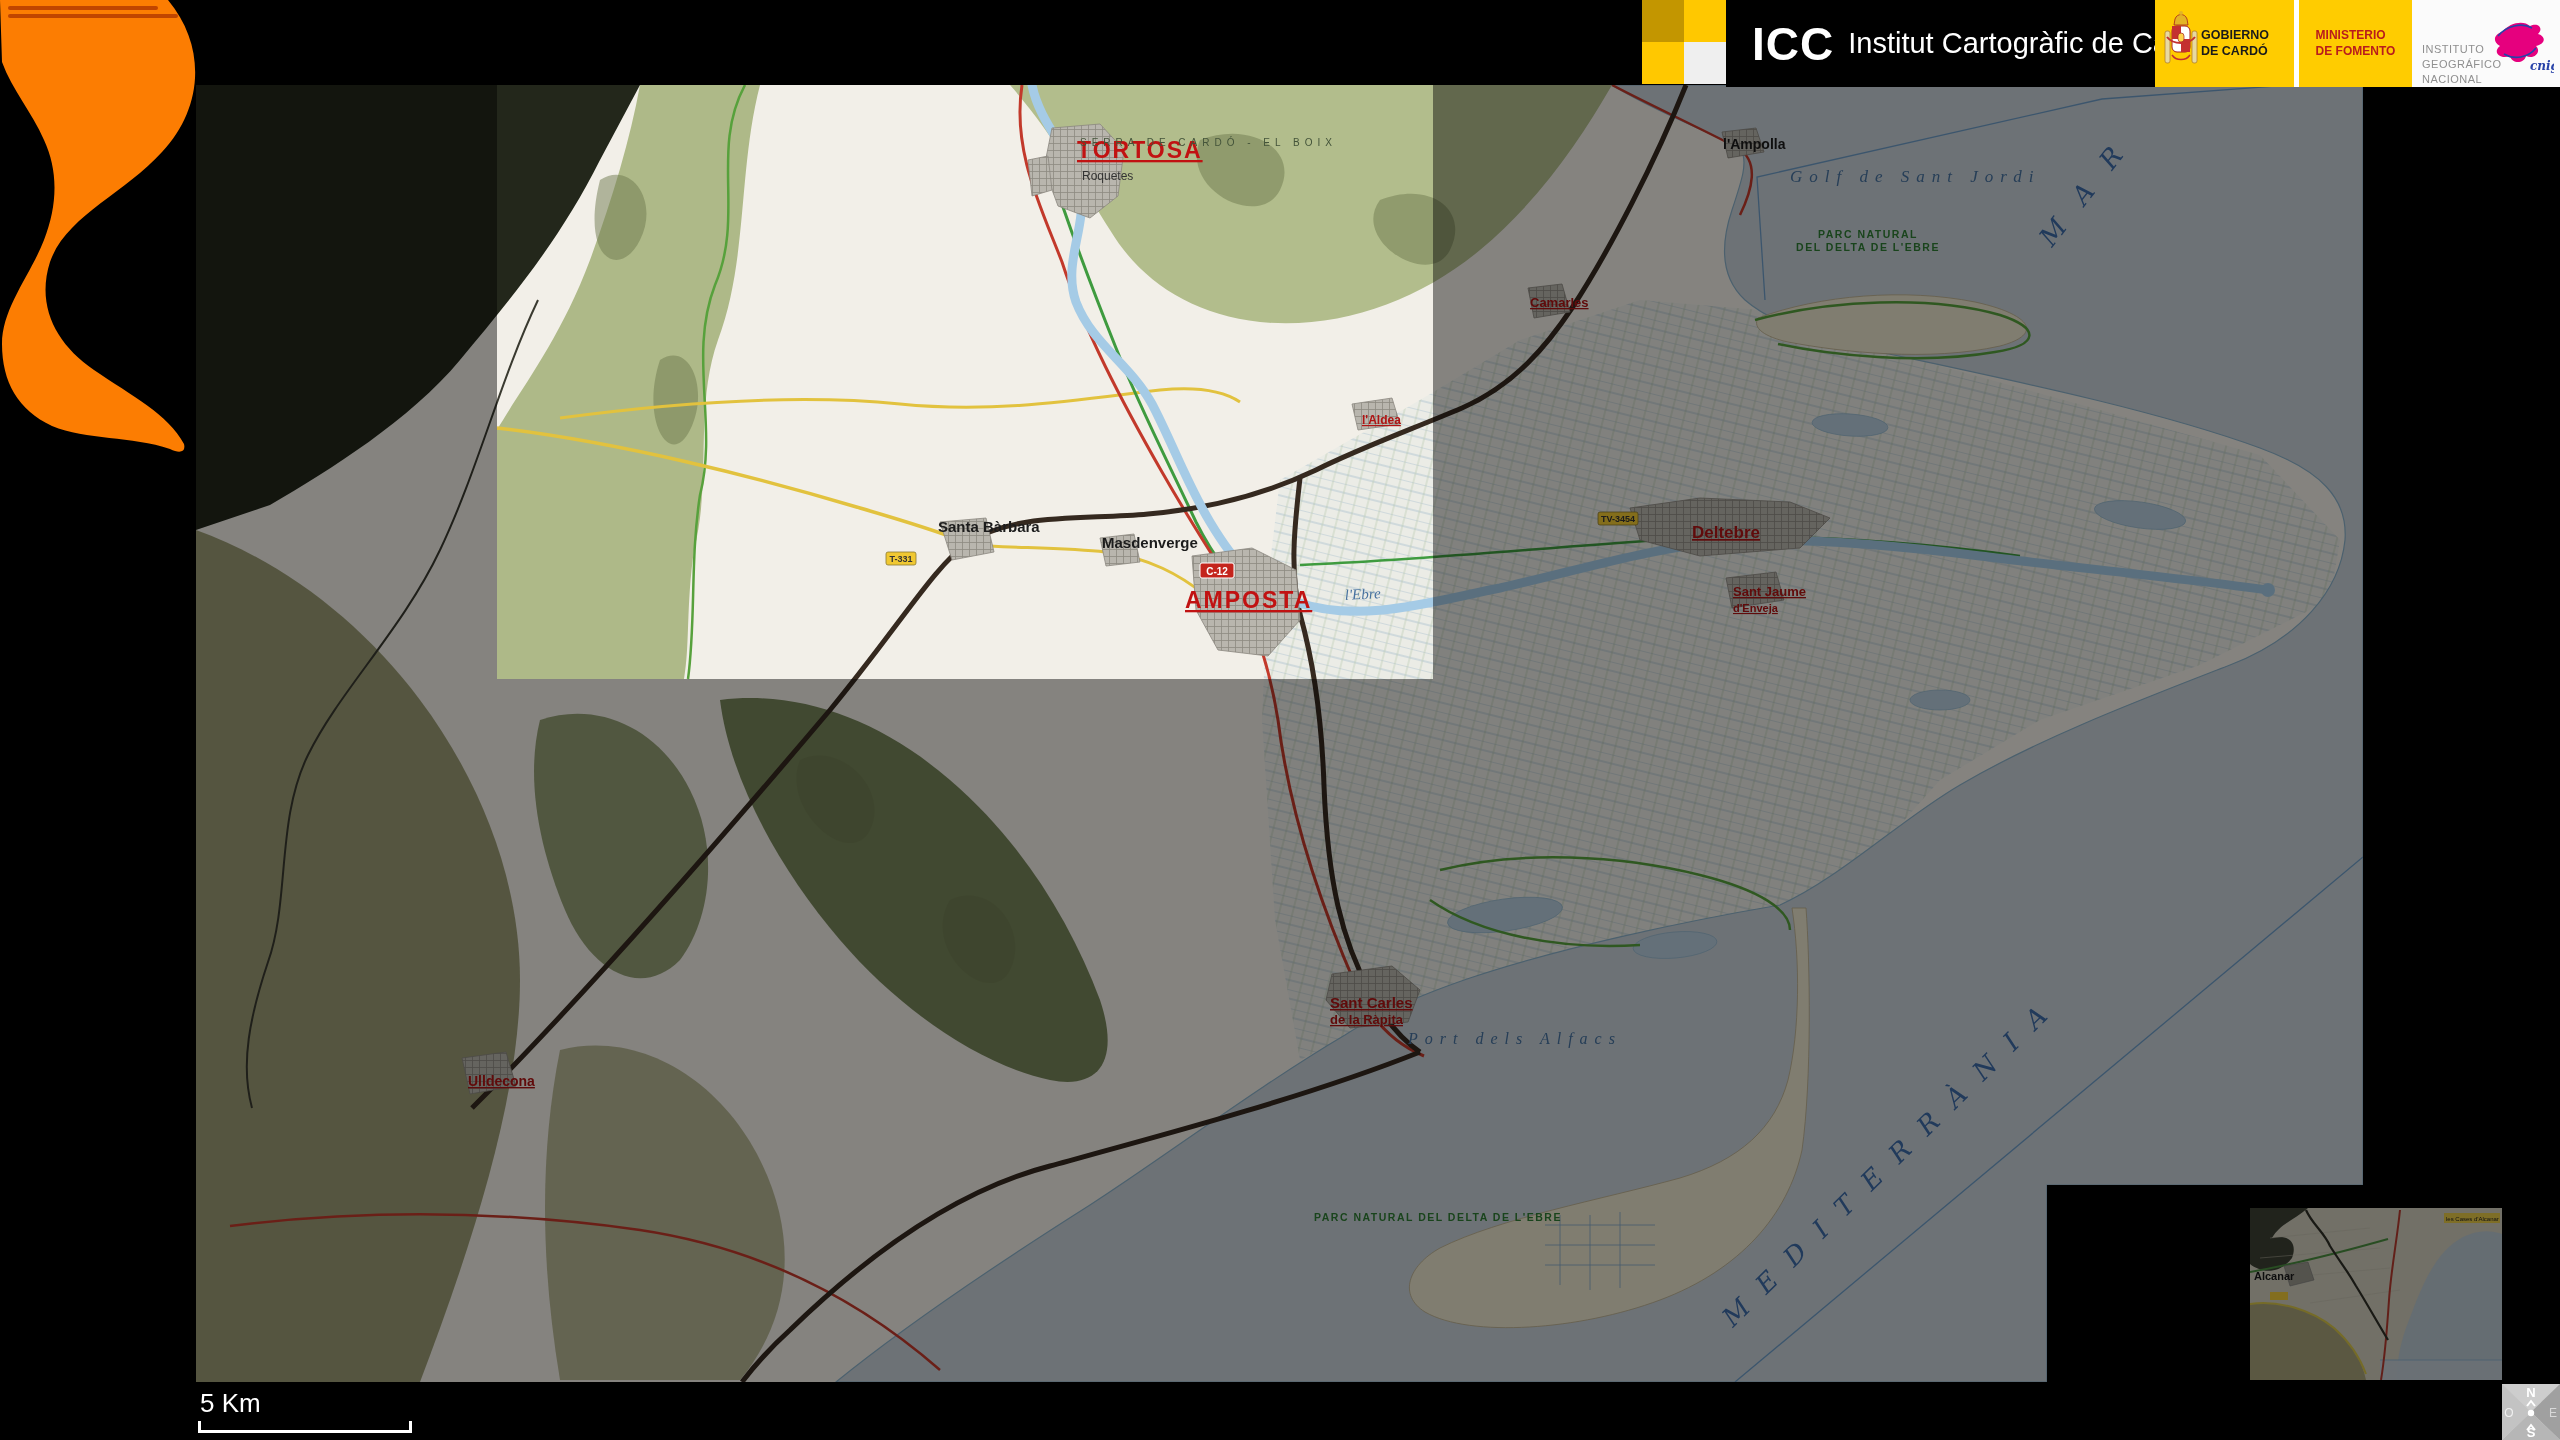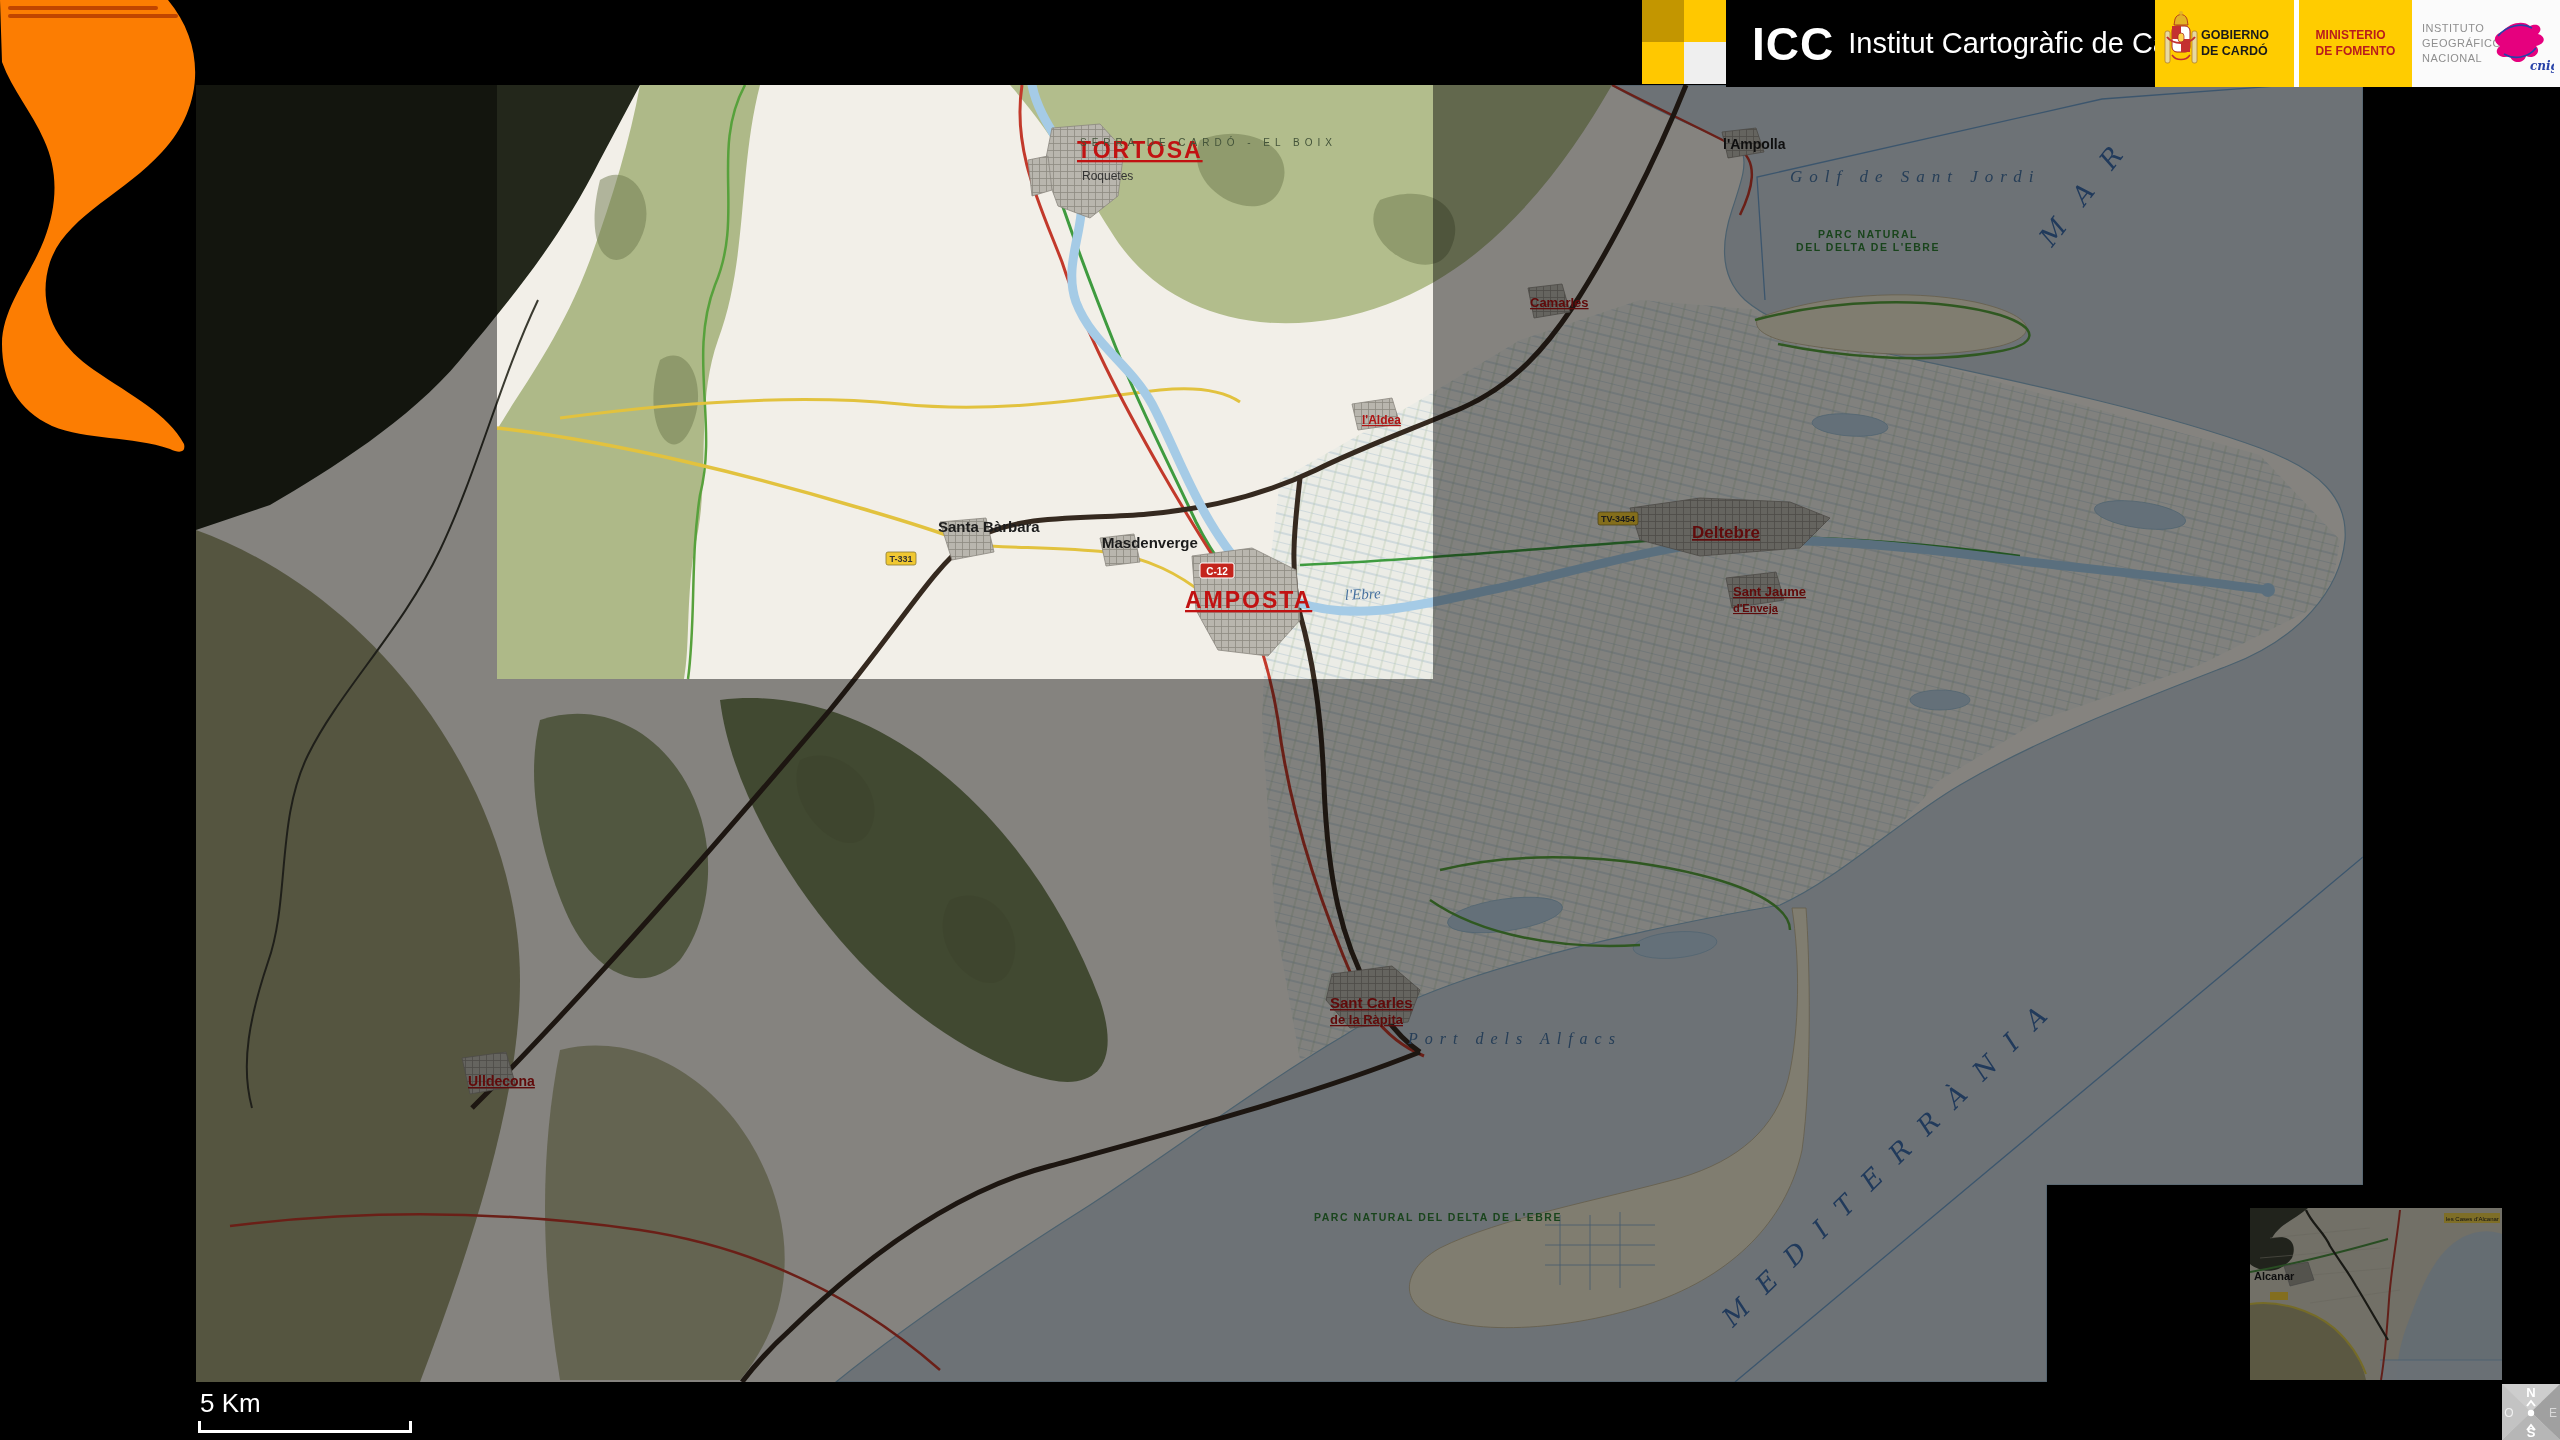--- a/index.html
+++ b/index.html
@@ -12,21 +12,21 @@
   .hdr-bar{position:absolute;left:1726px;top:0;width:478px;height:87px;background:#000;
            display:flex;align-items:center;padding-left:26px;box-sizing:border-box;color:#fff;}
   .icc-abbr{font-weight:bold;font-size:46px;letter-spacing:1px;}
   .icc-name{font-size:29px;margin-left:14px;white-space:nowrap;}
   .blk{position:absolute;top:0;height:87px;box-sizing:border-box;}
   .gob{left:2155px;width:139px;background:#FFCC00;display:flex;align-items:center;gap:2px;padding-left:8px;}
   .gob-txt{font-size:12.5px;font-weight:bold;color:#1a1a1a;line-height:1.25;}
   .sep{left:2294px;width:5px;background:#fff;}
   .min{left:2299px;width:113px;background:#FFCC00;display:flex;align-items:center;justify-content:center;}
   .min-txt{font-size:12px;font-weight:bold;color:#b91c1c;line-height:1.3;text-align:left;}
-  .ign{left:2412px;width:148px;background:#fbfbfb;display:flex;align-items:center;padding-left:10px;}
+  .ign{left:2412px;width:148px;background:#fbfbfb;display:flex;align-items:flex-end;padding-left:10px;}
   .ign-txt{font-size:11px;color:#8f8f8f;line-height:1.35;letter-spacing:.5px;}
   .ign-logo{position:absolute;right:6px;top:14px;}
 
   
   .map-svg{position:absolute;left:196px;top:85px;}
   .tl-city{font:bold 23px "Liberation Sans",sans-serif;fill:#c11212;letter-spacing:2px;text-decoration:underline;}
   .tl-town{font:bold 16px "Liberation Sans",sans-serif;fill:#b01414;text-decoration:underline;}
   .tl-town-sm{font:bold 13px "Liberation Sans",sans-serif;fill:#b01414;text-decoration:underline;}
   .tl-village{font:bold 15px "Liberation Sans",sans-serif;fill:#1c1c1c;}
   .tl-sub{font:12px "Liberation Sans",sans-serif;fill:#333;}

